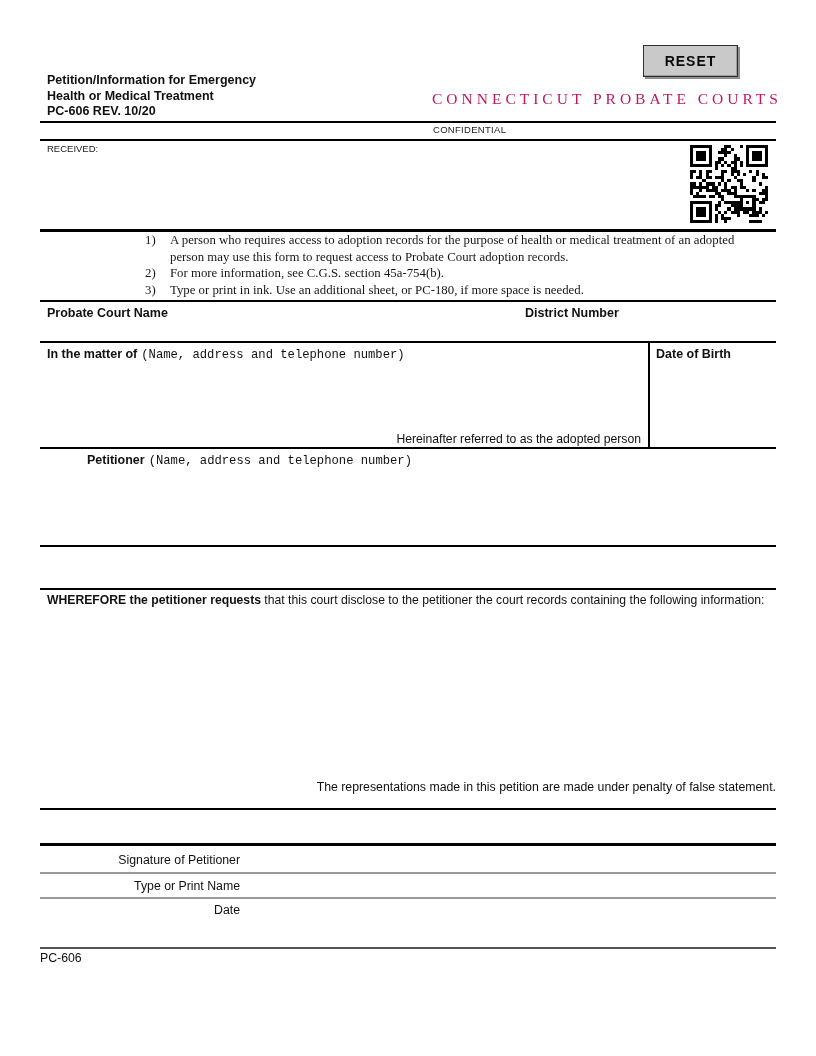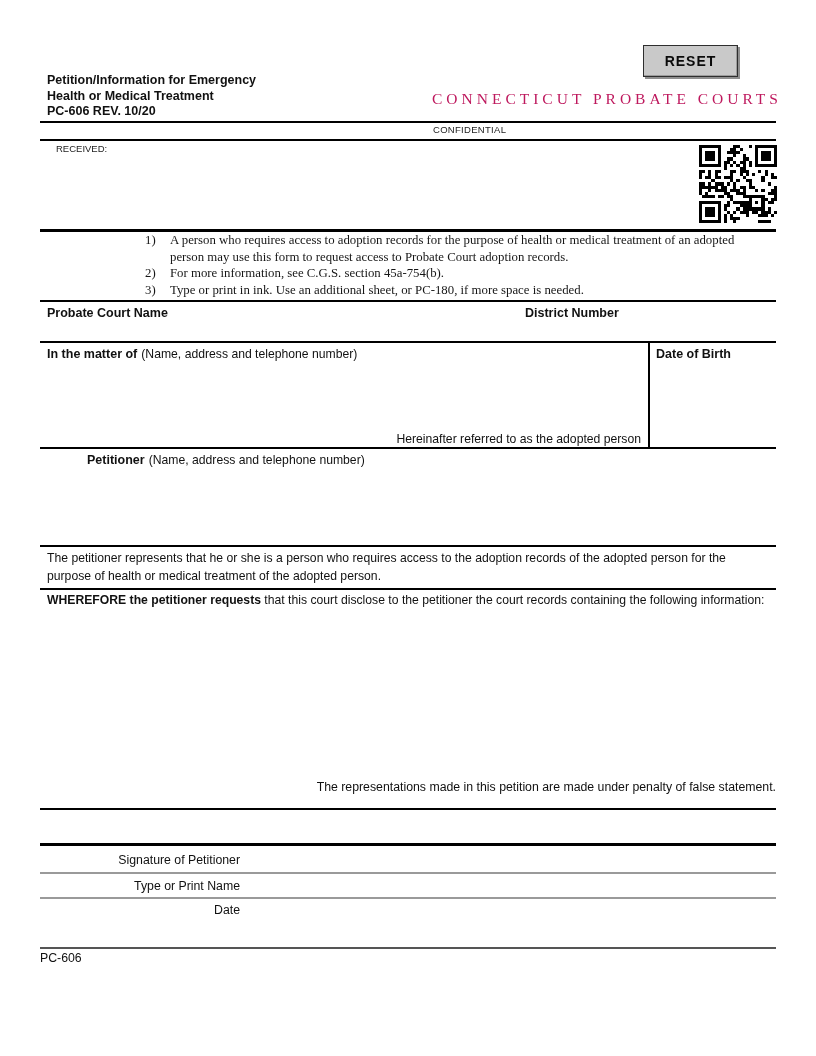--- a/index.html
+++ b/index.html
@@ -31,35 +31,35 @@
     letter-spacing:1px;color:#0a0a0a;text-align:center;line-height:21px;
     cursor:pointer;box-sizing:border-box;
   }
   #title-block{position:absolute;left:47px;top:73px;font-weight:bold;font-size:12.5px;line-height:15.5px;}
   #court-name{
     position:absolute;left:432px;top:90px;
     font-family:"Liberation Serif","DejaVu Serif",serif;
     font-size:15.5px;letter-spacing:4px;color:#be185d;white-space:nowrap;
   }
   #confidential{position:absolute;left:433px;top:124px;font-size:9.5px;letter-spacing:.3px;color:#222;}
-  #received-box{position:absolute;left:40px;top:141px;width:736px;height:107px;margin-left:9px;}
+  #received-box{position:absolute;left:40px;top:141px;width:736px;height:107px;}
   #received-label{position:absolute;left:7px;top:2px;font-size:9.5px;color:#222;}
   #qr-wrap{position:absolute;right:8px;top:4px;width:78px;height:78px;}
   #qr-wrap svg{width:78px;height:78px;shape-rendering:crispEdges;}
 
   #instructions{
     position:absolute;left:145px;top:232px;width:622px;
     font-family:"Liberation Serif","DejaVu Serif",serif;font-size:12.8px;line-height:16.6px;color:#161616;
   }
   .instr-row{display:flex;}
   .instr-num{width:25px;flex:0 0 25px;}
   .instr-text{flex:1;}
 
   .lbl{font-weight:bold;font-size:12.5px;}
-  .hint{font-weight:normal;font-size:12.2px;margin-left:4px;}
+  .hint{font-weight:normal;font-size:12.2px;margin-left:4px;font-family:Liberation Mono, monospace;}
   #court-row{position:absolute;left:40px;top:302px;width:736px;height:39px;}
   #probate-court-field{position:absolute;left:0;top:0;width:483px;height:39px;}
   #district-number-field{position:absolute;left:483px;top:0;width:253px;height:39px;}
   #probate-court-field .lbl{position:absolute;left:7px;top:4px;}
   #district-number-field .lbl{position:absolute;left:2px;top:4px;}
 
   #matter-row{position:absolute;left:40px;top:343px;width:736px;height:104px;}
   #matter-cell{position:absolute;left:0;top:0;width:608px;height:104px;}
   #matter-divider{position:absolute;left:608px;top:0;width:1.5px;height:104px;background:#000;}
   #dob-cell{position:absolute;left:610px;top:0;width:126px;height:104px;}
@@ -456,21 +456,20 @@
   <div id="rule-matter-bottom" class="rule"></div>
 
   <div id="petitioner-cell">
     <div class="cellpad">
       <span class="lbl">Petitioner</span><span class="hint">(Name, address and telephone number)</span>
     </div>
   </div>
 
   <div id="rule-rep-top" class="rule"></div>
 
-  <div id="para-represents">The petitioner represents that he or she is a person who requires access to the adoption records of the adopted person for the purpose of health or medical treatment of the adopted person.</div>
 
   <div id="rule-wherefore" class="rule"></div>
 
   <div id="wherefore-area">
     <div id="para-wherefore">
       <span class="bold">WHEREFORE the petitioner requests</span><span> that this court disclose to the petitioner the court records containing the following information:</span>
     </div>
   </div>
 
   <div id="rule-stmt-top" class="rule"></div>

